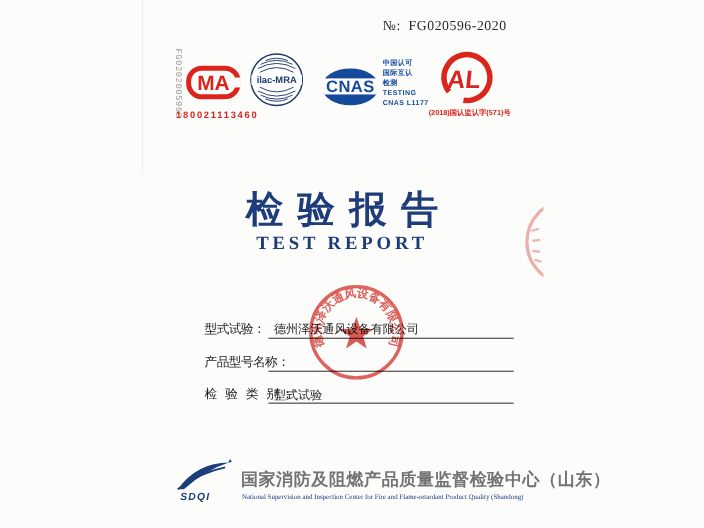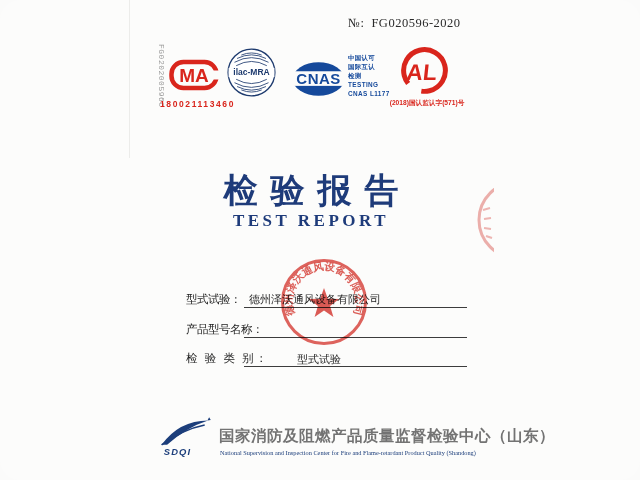--- a/index.html
+++ b/index.html
@@ -36,21 +36,21 @@
   .title-en { left:146px; top:211px; width:330px; text-align:center;
               font-family:"Liberation Serif", serif; font-weight:700;
               font-size:17px; color:#1e3b7a; letter-spacing:3.5px; }
 
   .field-label { left:186px; width:62px; font-size:11.5px; color:#1f1f1f;
                  letter-spacing:-.5px; white-space:nowrap; }
   .field-value { left:249px; font-size:11px; color:#1f1f1f; white-space:nowrap; }
   .field-underline { left:244px; width:223px; height:1px; background:#3c3c3c; }
   .r1l { top:292px; } .r1v { top:292px; } .r1u { top:307px; }
   .r2l { top:322px; } .r2v { top:323px; } .r2u { top:337px; }
-  .r3l { top:351px; } .r3v { top:352px;padding-left:48px; } .r3u { top:366px; }
+  .r3l { top:351px; } .r3v { top:352px; } .r3u { top:366px; }
   .r3l { letter-spacing:2px; }
 
   .company-seal { left:272px; top:250px; mix-blend-mode:multiply; opacity:.93; }
   .partial-seal { left:471px; top:186px; width:23px; height:68px; overflow:hidden;
                   mix-blend-mode:multiply; opacity:.8; }
 
   .footer-logo { left:158px; top:415px; }
   .org-cn { left:219px; top:426px; width:250px; font-size:15.5px; font-weight:700;
             color:#737373; letter-spacing:.5px; white-space:nowrap; }
   .org-en { left:220px; top:449px; width:250px; font-size:6.3px; color:#1c3e7b;

